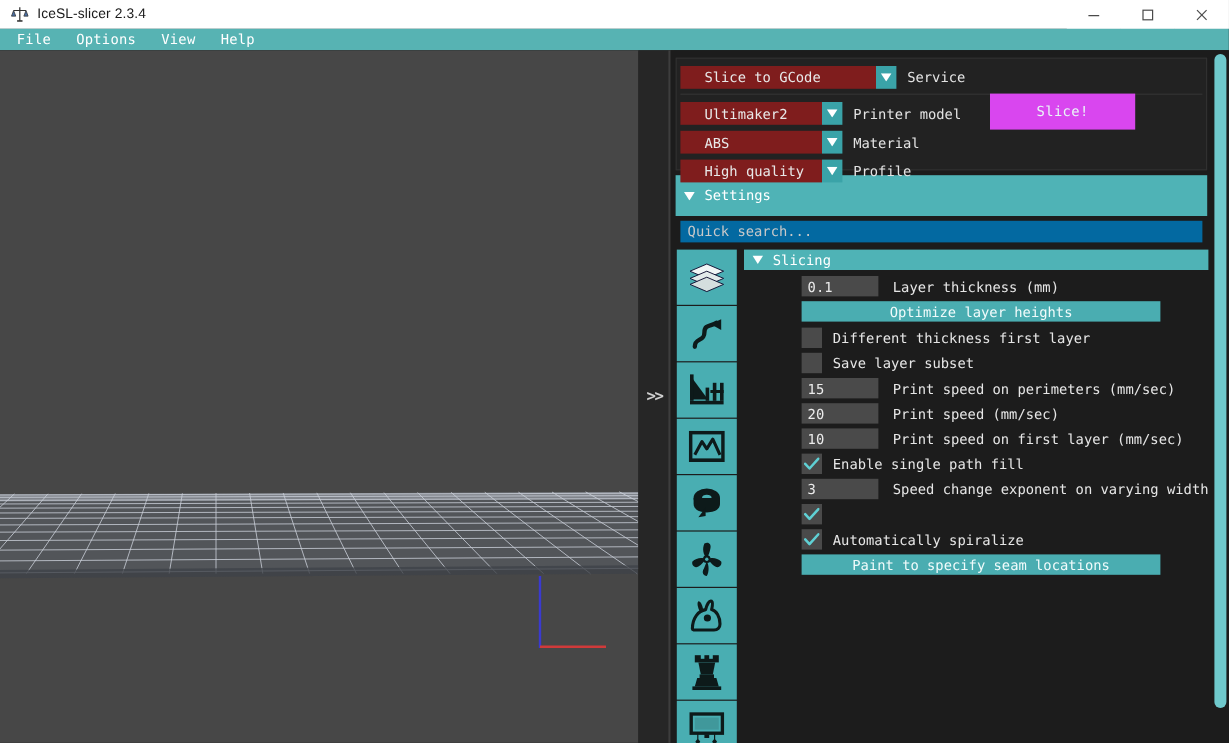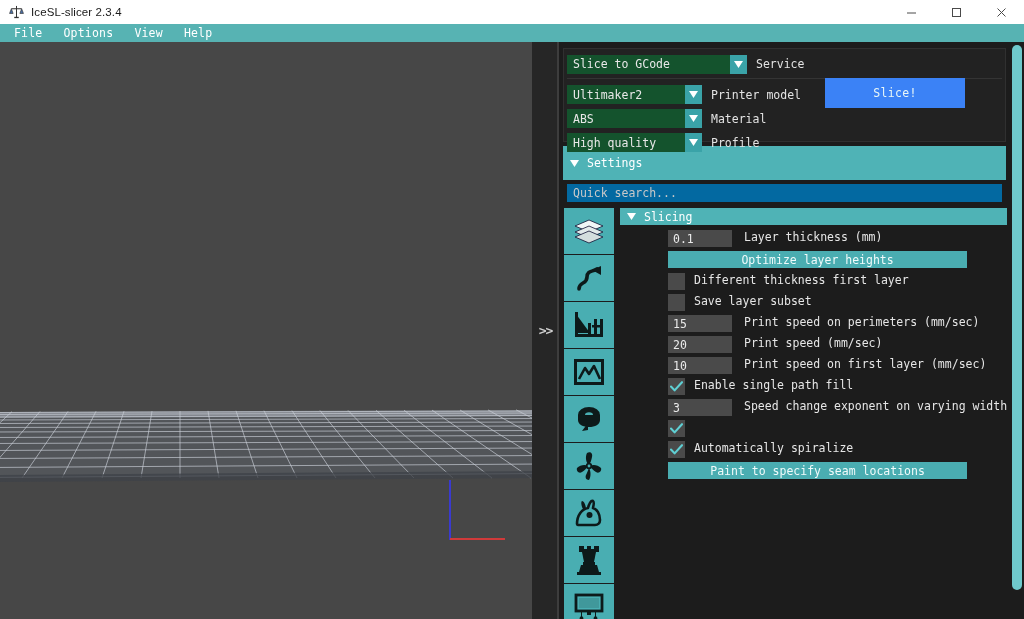--- a/index.html
+++ b/index.html
@@ -76,36 +76,36 @@
     background:#222222; border:1px solid #303030; margin-bottom:4px;
     padding:4px 3px;
   }
   .row{ display:flex; align-items:center; height:21px; margin-bottom:3px; }
   .row:last-child{ margin-bottom:0; }
 
   .combo{
     display:flex; align-items:stretch; height:19px; position:relative;
   }
   .combo-value{
-    background:#14532d; color:#e8e8e8; font-size:11.5px;
-    display:flex; align-items:center; padding-left:6px;
+    background:#7f1d1d; color:#e8e8e8; font-size:11.5px;
+    display:flex; align-items:center; padding-left:20px;
     white-space:nowrap; overflow:hidden;
   }
   .combo-arrow{
     width:17px; background:#3aa3a8; display:flex; align-items:center; justify-content:center;
   }
   .combo-arrow svg{ display:block; }
   .combo.wide .combo-value{ width:163px; }
   .combo.narrow .combo-value{ width:118px; }
   .row-label{
     font-size:11.5px; color:#e3e3e3; margin-left:9px; white-space:nowrap;
   }
   #slice-btn{
-    position:absolute; left:261px; top:29px; width:140px; height:30px;
-    background:#3b82f6; color:#e9f7f7; font-size:11.5px;
+    position:absolute; left:261px; top:29px; width:121px; height:30px;
+    background:#d946ef; color:#e9f7f7; font-size:11.5px;
     display:flex; align-items:center; justify-content:center;
     letter-spacing:.3px;
   }
   
   .section-header{
     height:34px; background:#4fb3b6; color:#ffffff; font-size:11.5px;
     display:flex; align-items:center; gap:8px; padding-left:7px;
     margin-bottom:4px;
   }
   .caret svg{ display:block; }
@@ -123,21 +123,21 @@
     background:#49aeb2; display:flex; align-items:center; justify-content:center;
   }
   .rail-icon svg{ display:block; }
   #settings-list{ flex:1; padding-left:5px; }
 
   .slice-header{
     height:17px; background:#4fb3b6; color:#ffffff; font-size:11.5px;
     display:flex; align-items:center; gap:8px; padding-left:7px; margin-bottom:5px;
   }
   .setting-row{
-    display:flex; height:17px; margin-bottom:4px;
+    display:flex; align-items:center; height:17px; margin-bottom:4px;
     padding-left:48px;
   }
   .num-field{
     width:64px; height:17px; background:#4a4a4a; color:#ebebeb;
     font-size:11.5px; display:flex; align-items:center; padding-left:5px;
   }
   .setting-label{
     font-size:11.5px; color:#e6e6e6; margin-left:12px; white-space:nowrap;
   }
   .chk{

